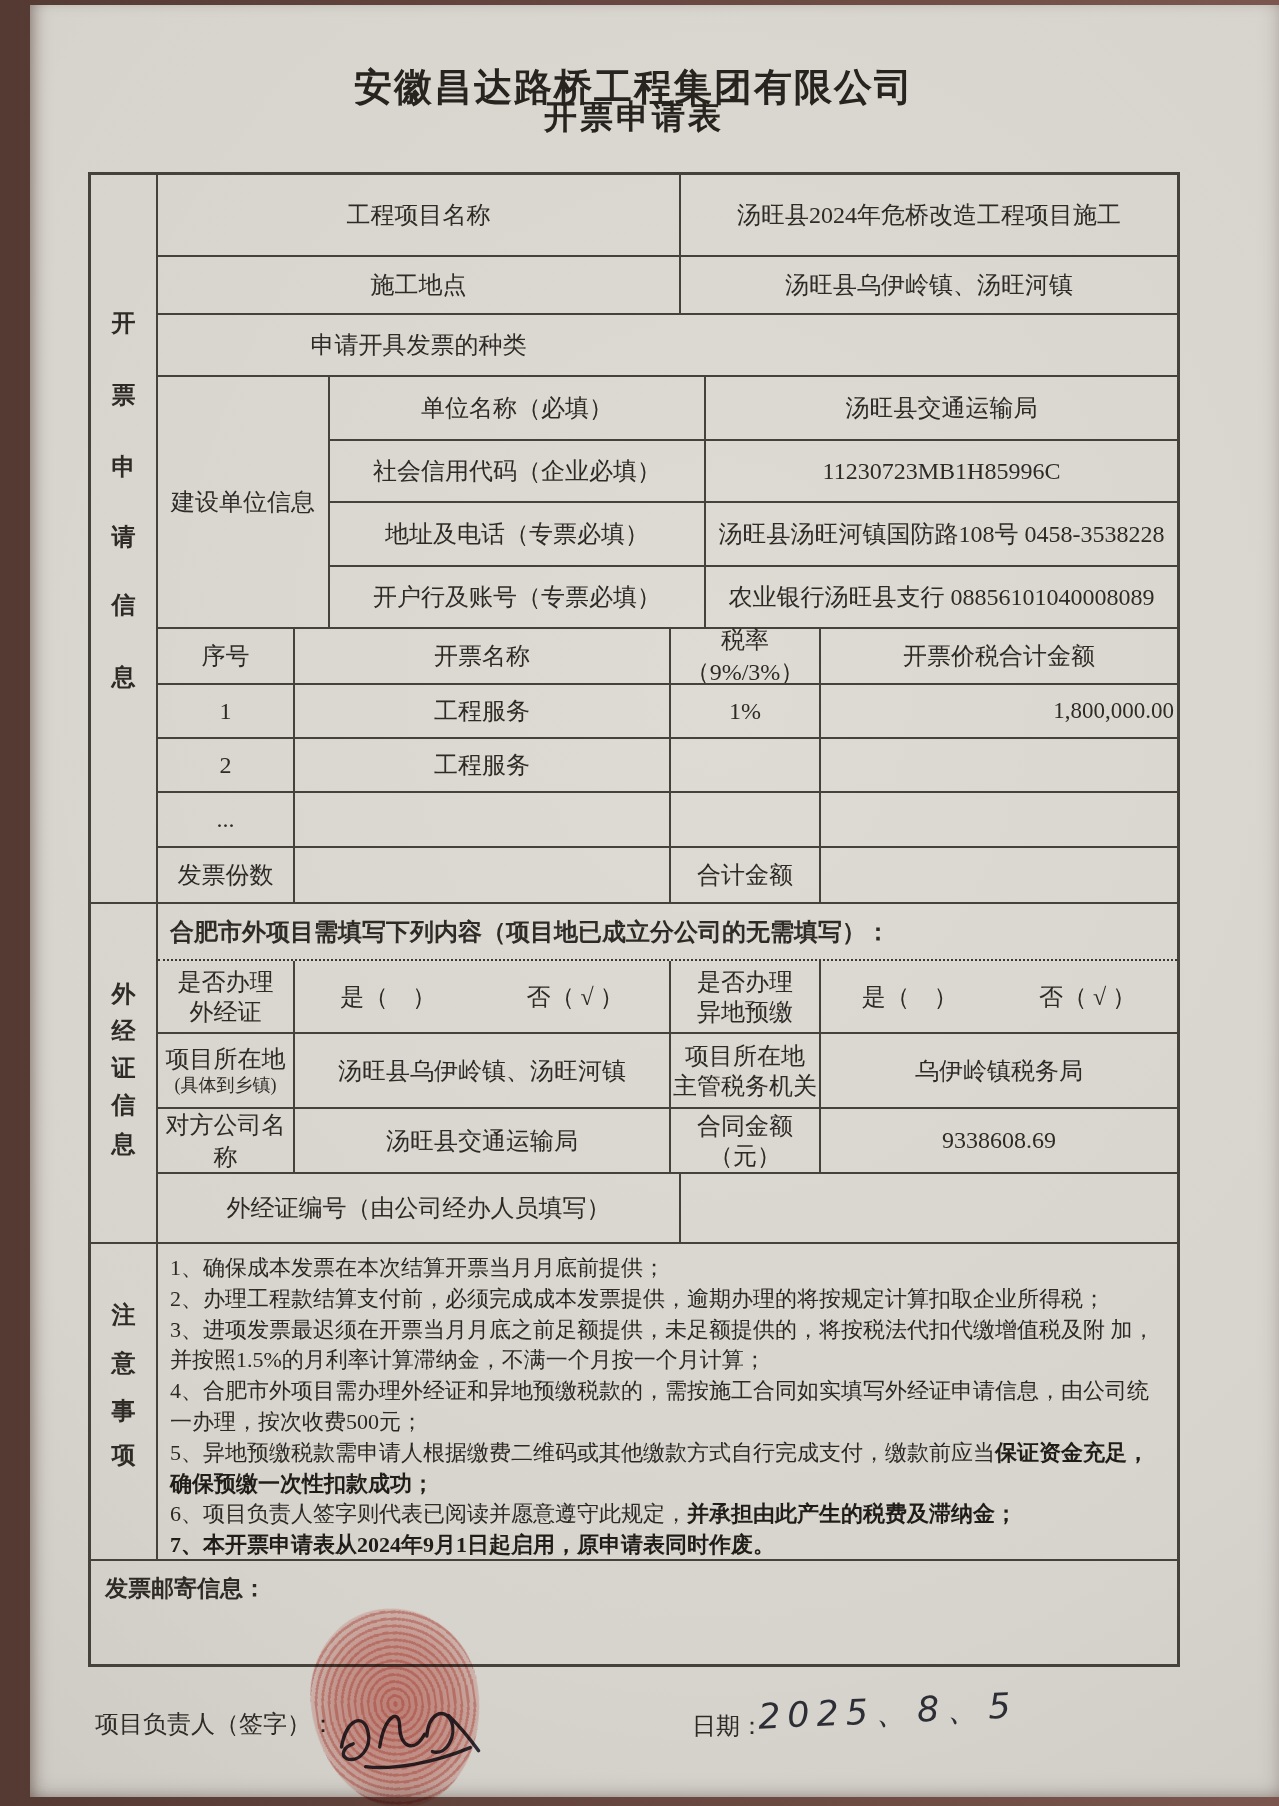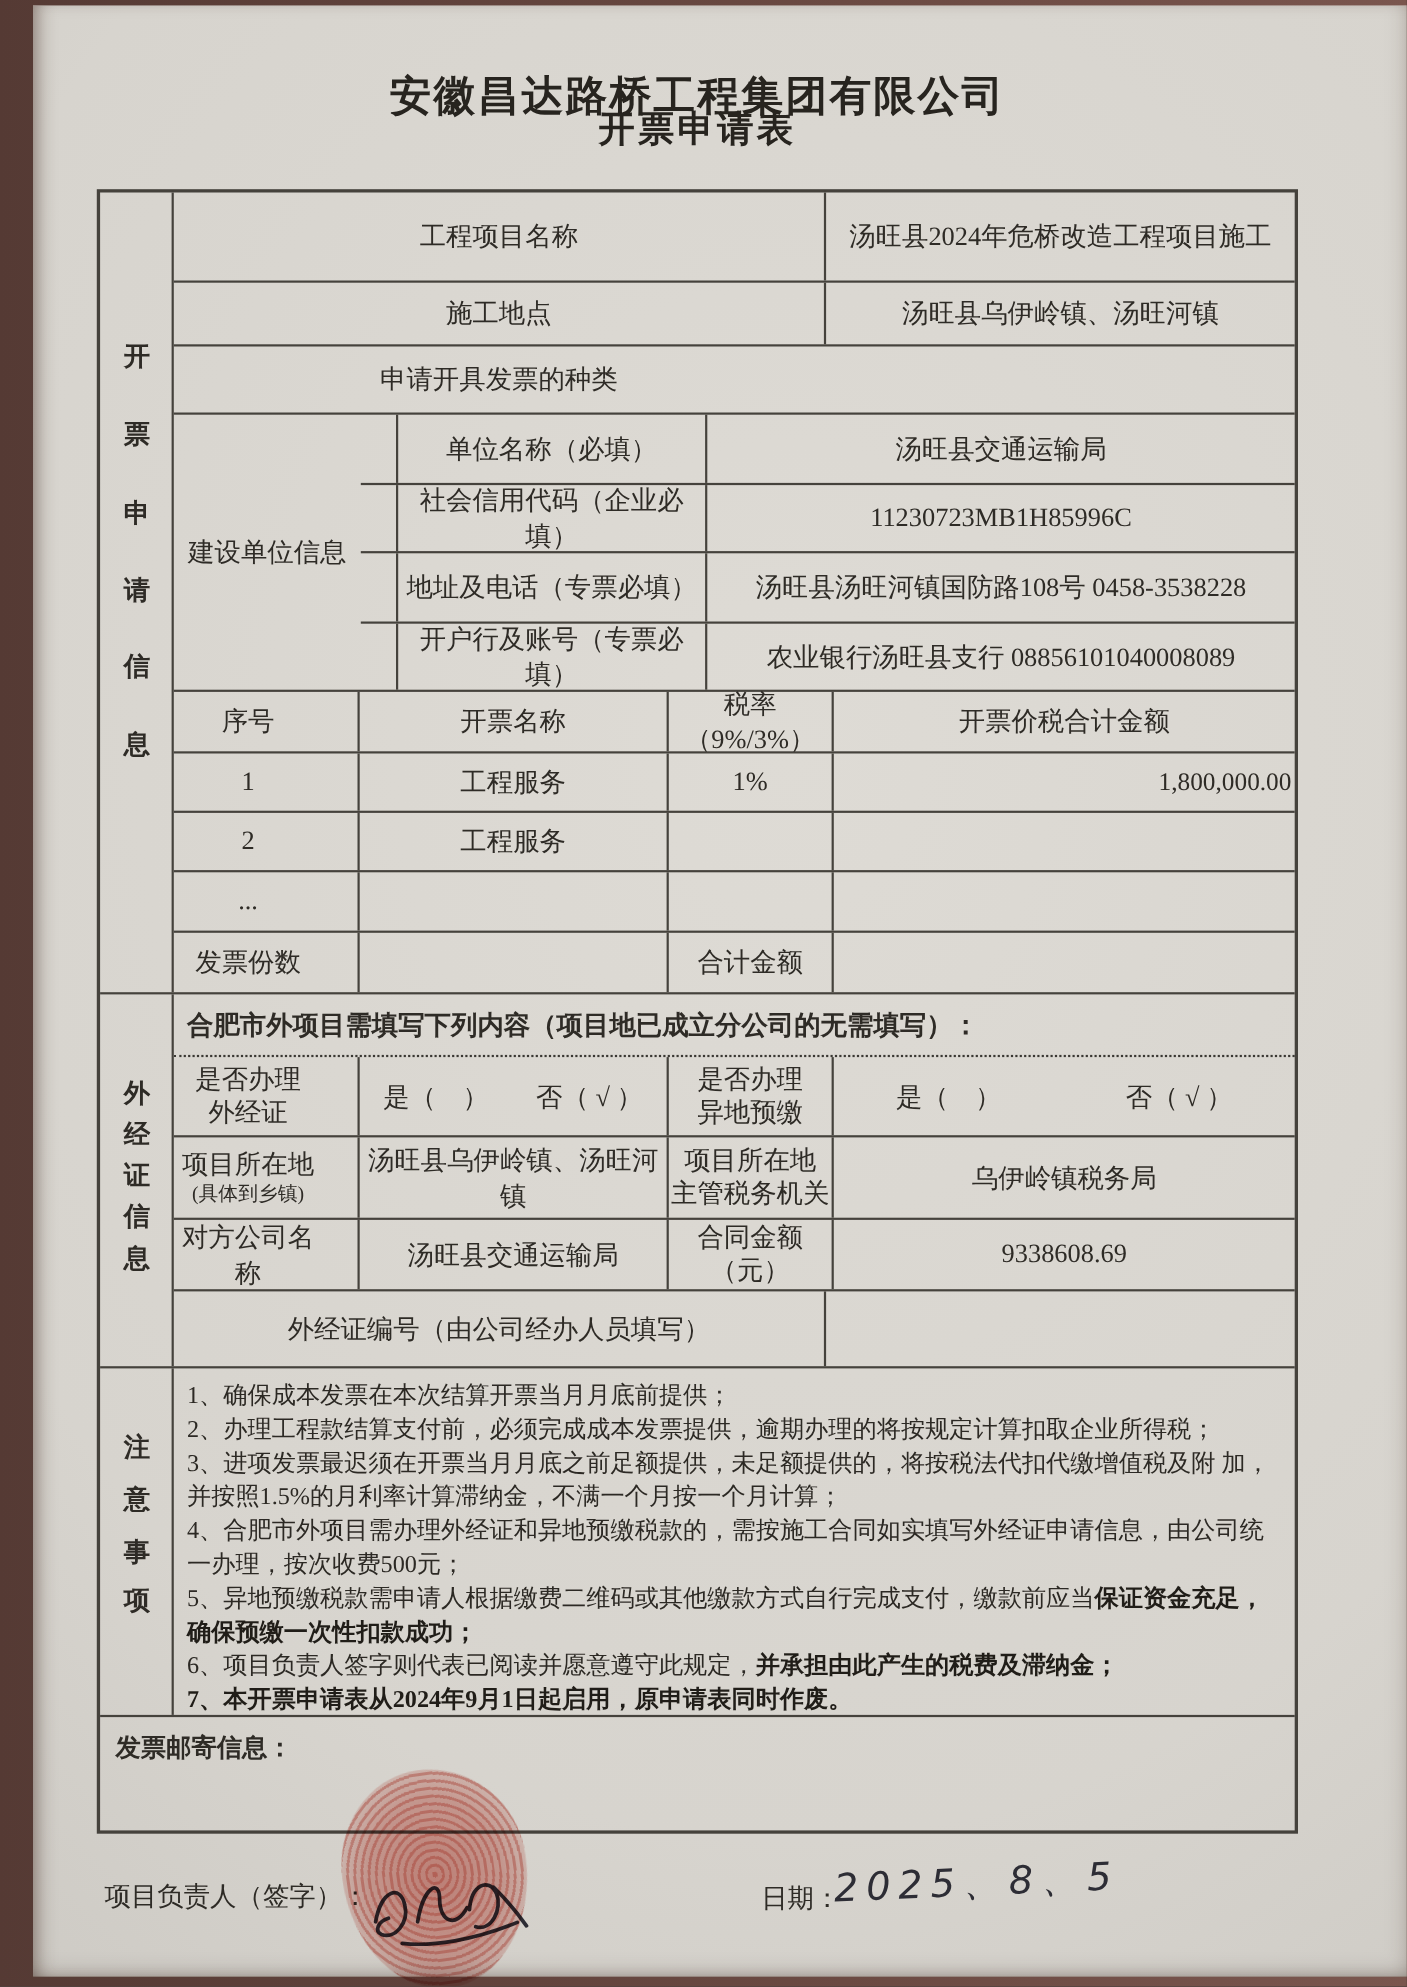--- a/index.html
+++ b/index.html
@@ -35,24 +35,24 @@
   .v1{letter-spacing:70px;transform:translateY(-35px);}
   .v2{letter-spacing:37px;transform:translateY(-18px);}
   .v3{letter-spacing:48px;transform:translateY(-24px);}
   .sbody{flex:1;display:flex;flex-direction:column;min-width:0;}
   .row{display:flex;border-top:2px solid var(--line);box-sizing:border-box;}
   .row.first{border-top:none;}
   .row.dotted{border-top:2px dotted #3a3833;}
   .cell{display:flex;align-items:center;justify-content:center;box-sizing:border-box;text-align:center;}
   .bl{border-left:2px solid var(--line);}
   .c1{width:135px;flex:none;}
-  .c2{width:281px;flex:none;margin-left:32px;}
+  .c2{width:376px;flex:none;}
   .c3{width:150px;flex:none;}
   .c4{flex:1;min-width:0;}
-  .cL{width:591px;flex:none;}
+  .cL{width:521px;flex:none;}
   .cV{flex:1;min-width:0;}
   .stack{display:flex;flex-direction:column;align-items:center;justify-content:center;line-height:1.25;}
   .small{font-size:18px;}
   .spread{display:flex;align-items:center;justify-content:space-around;}
   .amount{justify-content:flex-end;padding-right:3px;font-size:23px;}
   .bt{border-top:2px solid var(--line);}
   
   .builder{display:flex;border-top:2px solid var(--line);}
   .grp{width:170px;flex:none;display:flex;align-items:center;justify-content:center;}
   .brows{flex:1;display:flex;flex-direction:column;min-width:0;}

